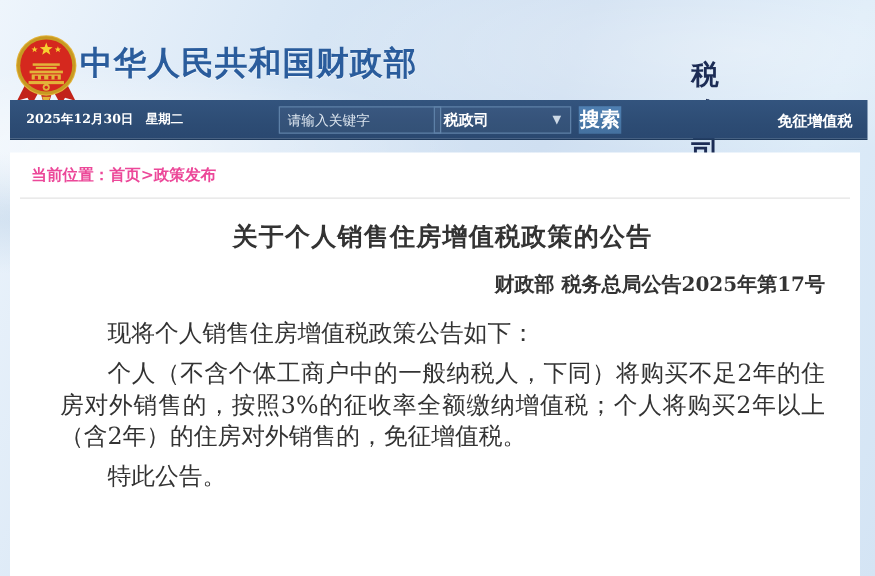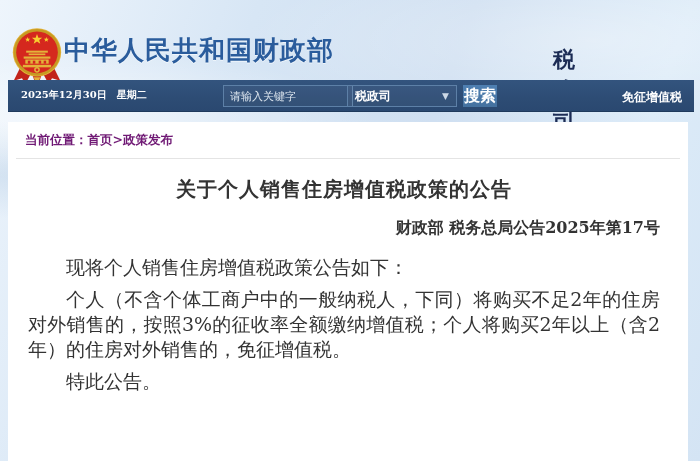--- a/index.html
+++ b/index.html
@@ -78,28 +78,28 @@
     text-decoration: none; cursor: pointer; white-space: nowrap;
   }
 
   
   .content-panel {
     position: absolute; left: 8px; top: 122px; width: 680px; height: 339px;
     background: #ffffff;
   }
   .breadcrumb {
     padding: 10px 0 0 17px;
-    font-size: 12.5px; font-weight: 700; color: #701a75;
+    font-size: 12.5px; font-weight: 700; color: #ec4899;
   }
   .breadcrumb-path { cursor: pointer; }
   .divider {
     margin: 9px 8px 0 8px; height: 0;
     border-top: 1px solid #e4e4e4;
   }
-  .article { padding: 16px 28px 0 20px; color: #333333; }
+  .article { padding: 16px 28px 0 40px; color: #333333; }
   .article-title {
     text-align: center; font-size: 20px; font-weight: 700;
     color: #333333; letter-spacing: 1px; line-height: 28px;
   }
   .doc-number {
     text-align: right; font-size: 16px; font-weight: 700;
     margin-top: 15px; color: #333333;
   }
   .article-body { margin-top: 16px; }
   .article-body p {

